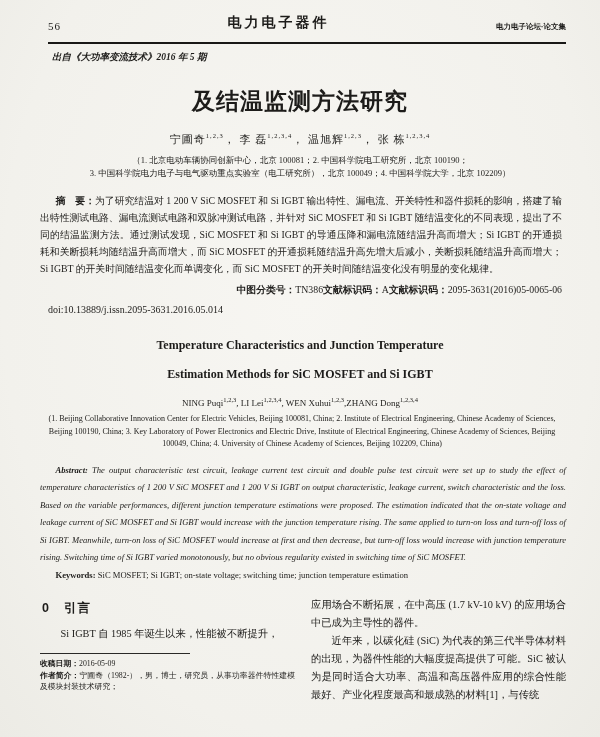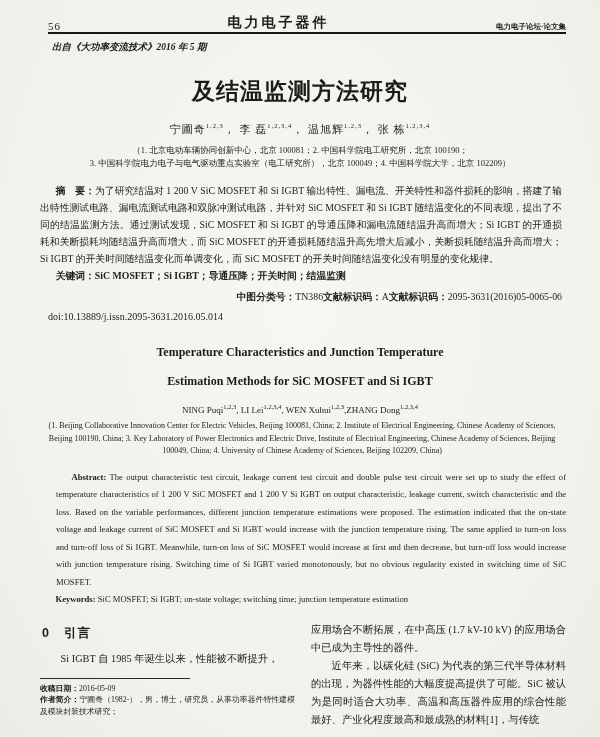--- a/index.html
+++ b/index.html
@@ -12,21 +12,21 @@
     background-image: radial-gradient(ellipse at 50% 40%, #f7f6f2 0%, #f2f1ec 70%, #ecebe5 100%);
     color:#1d1c1a;
     font-family:"Liberation Serif","DejaVu Serif",serif;
     overflow:hidden;
   }
   
   .header {
     display:flex; justify-content:space-between; align-items:flex-end;
     margin:14px 34px 4px 48px;
     border-bottom:2px solid #191816;
-    padding-bottom:0;
+    padding-bottom:10px;
   }
   .page-num { font-size:11px; letter-spacing:1px; }
   .journal-title { font-size:14px; font-weight:bold; letter-spacing:3px; font-family:"Liberation Sans","DejaVu Sans",sans-serif; }
   .collection { font-size:7.5px; font-weight:bold; font-family:"Liberation Sans","DejaVu Sans",sans-serif; }
   .source-note {
     margin:7px 0 0 52px;
     font-size:9.5px; font-style:italic; font-weight:bold;
   }
   
   .title-cn {
@@ -57,22 +57,22 @@
     margin-top:14px; text-align:center;
     font-size:12px; font-weight:bold; line-height:29px;
   }
   .authors-en { margin-top:7px; text-align:center; font-size:9px; }
   .affil-en {
     margin:5px 38px 0 42px; text-align:center;
     font-size:8px; line-height:12.5px;
   }
   
   .abstract-en {
-    margin:11px 34px 0 56px;
-    font-size:8.6px; line-height:17.5px; text-align:justify; text-indent:1.8em;
+    margin:11px 34px 0 40px;
+    font-size:8.6px; line-height:17.5px; text-align:justify; text-indent:1.8em;font-style:italic;
   }
   .keywords-en {
     margin:0 34px 0 40px;
     font-size:8.6px; line-height:17.5px; text-indent:1.8em;
   }
   
   .columns { display:flex; gap:16px; margin:12px 34px 0 40px; }
   .col { width:50%; }
   .section-heading { font-size:12.5px; font-weight:bold; letter-spacing:1px; margin:4px 0 8px 2px;
     font-family:"Liberation Sans","DejaVu Sans",sans-serif; }
@@ -107,21 +107,20 @@
     <span><span>张  栋</span><sup>1,2,3,4</sup><span></span></span>
   </div>
 
   <div class="affil-cn">
     <div>（1. 北京电动车辆协同创新中心，北京  100081；2. 中国科学院电工研究所，北京  100190；</div>
     <div>3. 中国科学院电力电子与电气驱动重点实验室（电工研究所），北京  100049；4. 中国科学院大学，北京  102209）</div>
   </div>
 
   <p class="abstract-cn"><b>摘　要：</b><span>为了研究结温对 1 200 V SiC MOSFET 和 Si IGBT 输出特性、漏电流、开关特性和器件损耗的影响，搭建了输出特性测试电路、漏电流测试电路和双脉冲测试电路，并针对 SiC MOSFET 和 Si IGBT 随结温变化的不同表现，提出了不同的结温监测方法。通过测试发现，SiC MOSFET 和 Si IGBT 的导通压降和漏电流随结温升高而增大；Si IGBT 的开通损耗和关断损耗均随结温升高而增大，而 SiC MOSFET 的开通损耗随结温升高先增大后减小，关断损耗随结温升高而增大；Si IGBT 的开关时间随结温变化而单调变化，而 SiC MOSFET 的开关时间随结温变化没有明显的变化规律。</span></p>
 
-  <p class="keywords-cn"><b>关键词：</b><span>SiC MOSFET；Si IGBT；导通压降；开关时间；结温监测</span></p>
 
   <div class="meta-row">
     <span><b>中图分类号：</b><span>TN386</span></span>
     <span><b>文献标识码：</b><span>A</span></span>
     <span><b>文献标识码：</b><span>2095-3631(2016)05-0065-06</span></span>
   </div>
   <div class="doi-line">doi:10.13889/j.issn.2095-3631.2016.05.014</div>
 
   <div class="title-en">
     <div>Temperature Characteristics and Junction Temperature</div>

